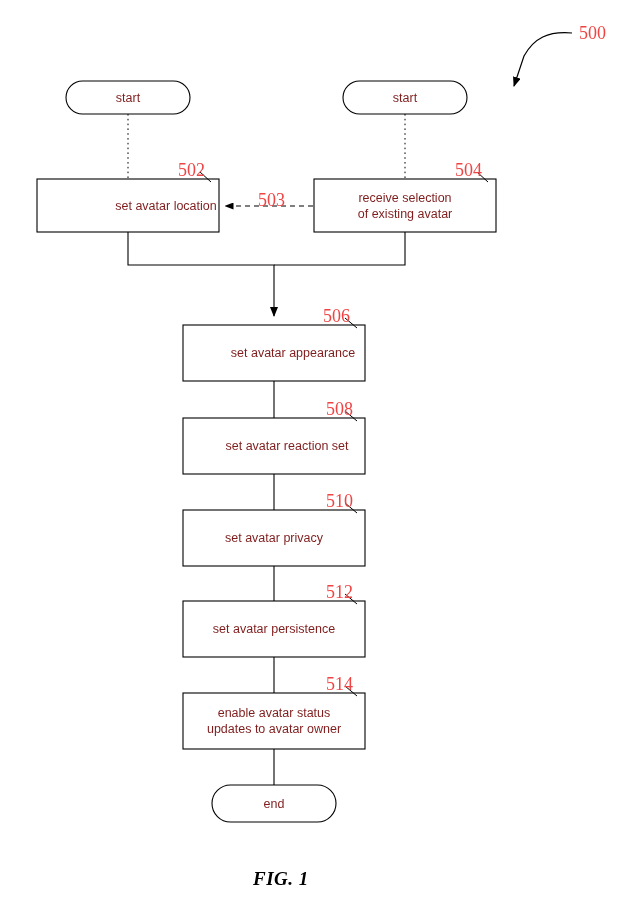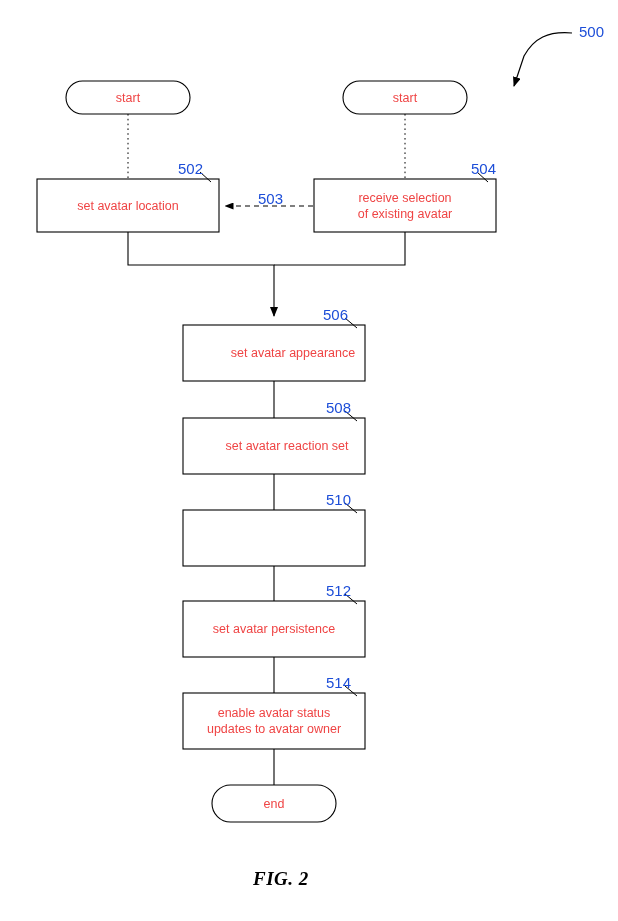--- a/index.html
+++ b/index.html
@@ -28,29 +28,30 @@
     height: 921px;
   }
   .node-label {
     position: absolute;
     display: flex;
     align-items: center;
     justify-content: center;
     text-align: center;
     font-size: 12.5px;
     line-height: 16px;
-    color: #ef4444;
+    color: #7f1d1d;
     pointer-events: none;
     white-space: pre-line;
   }
   .ref-label {
     position: absolute;
-    font-size: 15px;
-    color: #1d4ed8;
+    font-size: 18px;
+    color: #ef4444;
     white-space: nowrap;
+    font-family: Liberation Serif, serif;
   }
   .fig-caption {
     position: absolute;
     font-family: "Liberation Serif", serif;
     font-weight: bold;
     font-style: italic;
     font-size: 19px;
     letter-spacing: 0.5px;
   }
 </style>
@@ -111,64 +112,67 @@
   </svg>
 
   <div class="node-label" style="left:66px; top:81px; width:124px; height:33px;">
     <span>start</span>
   </div>
 
   <div class="node-label" style="left:343px; top:81px; width:124px; height:33px;">
     <span>start</span>
   </div>
 
-  <div class="node-label" style="left:37px; top:179px; width:182px; height:53px;">
+  <div class="node-label" style="left:37px; top:179px; width:182px; height:53px;padding-left:38px;">
     <span>set avatar location</span>
   </div>
 
   <div class="node-label" style="left:314px; top:179px; width:182px; height:53px;">
     <span>receive selection
 of existing avatar</span>
   </div>
 
   <div class="node-label" style="left:183px; top:325px; width:182px; height:56px;padding-left:19px;">
     <span>set avatar appearance</span>
   </div>
 
   <div class="node-label" style="left:183px; top:418px; width:182px; height:56px;padding-left:13px;">
     <span>set avatar reaction set</span>
   </div>
 
+  <div class="node-label" style="left:183px; top:510px; width:182px; height:56px;">
+    <span>set avatar privacy</span>
+  </div>
 
   <div class="node-label" style="left:183px; top:601px; width:182px; height:56px;">
     <span>set avatar persistence</span>
   </div>
 
   <div class="node-label" style="left:183px; top:693px; width:182px; height:56px;">
     <span>enable avatar status
 updates to avatar owner</span>
   </div>
 
   <div class="node-label" style="left:212px; top:785px; width:124px; height:37px;">
     <span>end</span>
   </div>
 
   <div class="ref-label" style="left:579px; top:23px;">500</div>
 
   <div class="ref-label" style="left:178px; top:160px;">502</div>
 
-  <div class="ref-label" style="left:471px; top:160px;">504</div>
+  <div class="ref-label" style="left:455px; top:160px;">504</div>
 
   <div class="ref-label" style="left:258px; top:190px;">503</div>
 
   <div class="ref-label" style="left:323px; top:306px;">506</div>
 
   <div class="ref-label" style="left:326px; top:399px;">508</div>
 
   <div class="ref-label" style="left:326px; top:491px;">510</div>
 
   <div class="ref-label" style="left:326px; top:582px;">512</div>
 
   <div class="ref-label" style="left:326px; top:674px;">514</div>
 
-  <div class="fig-caption" style="left:253px; top:868px;">FIG. 2</div>
+  <div class="fig-caption" style="left:253px; top:868px;">FIG. 1</div>
 
 </div>
 
 </body></html>

